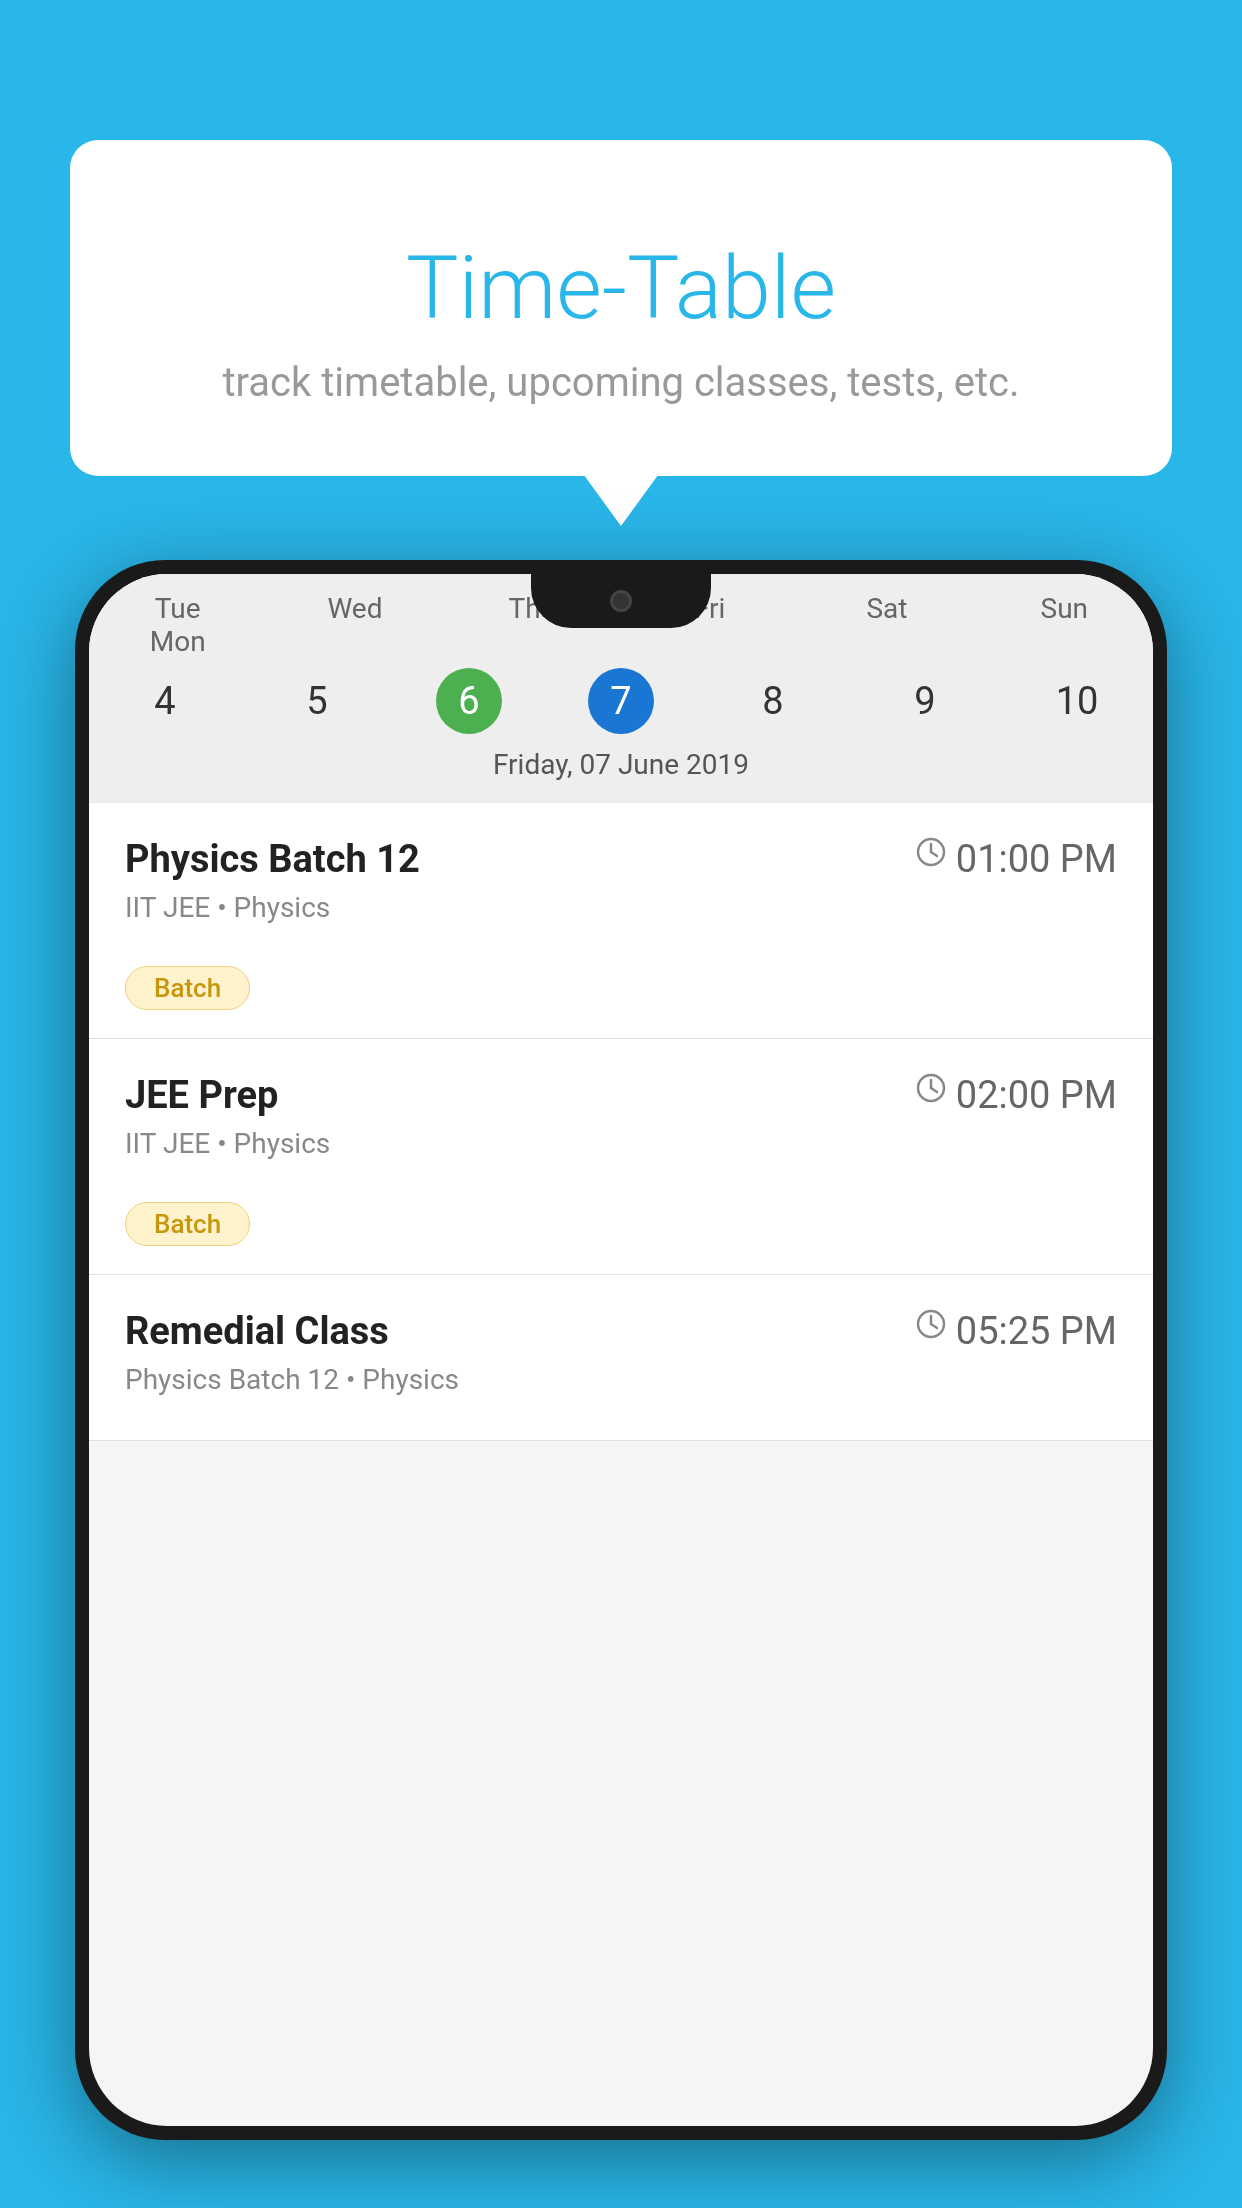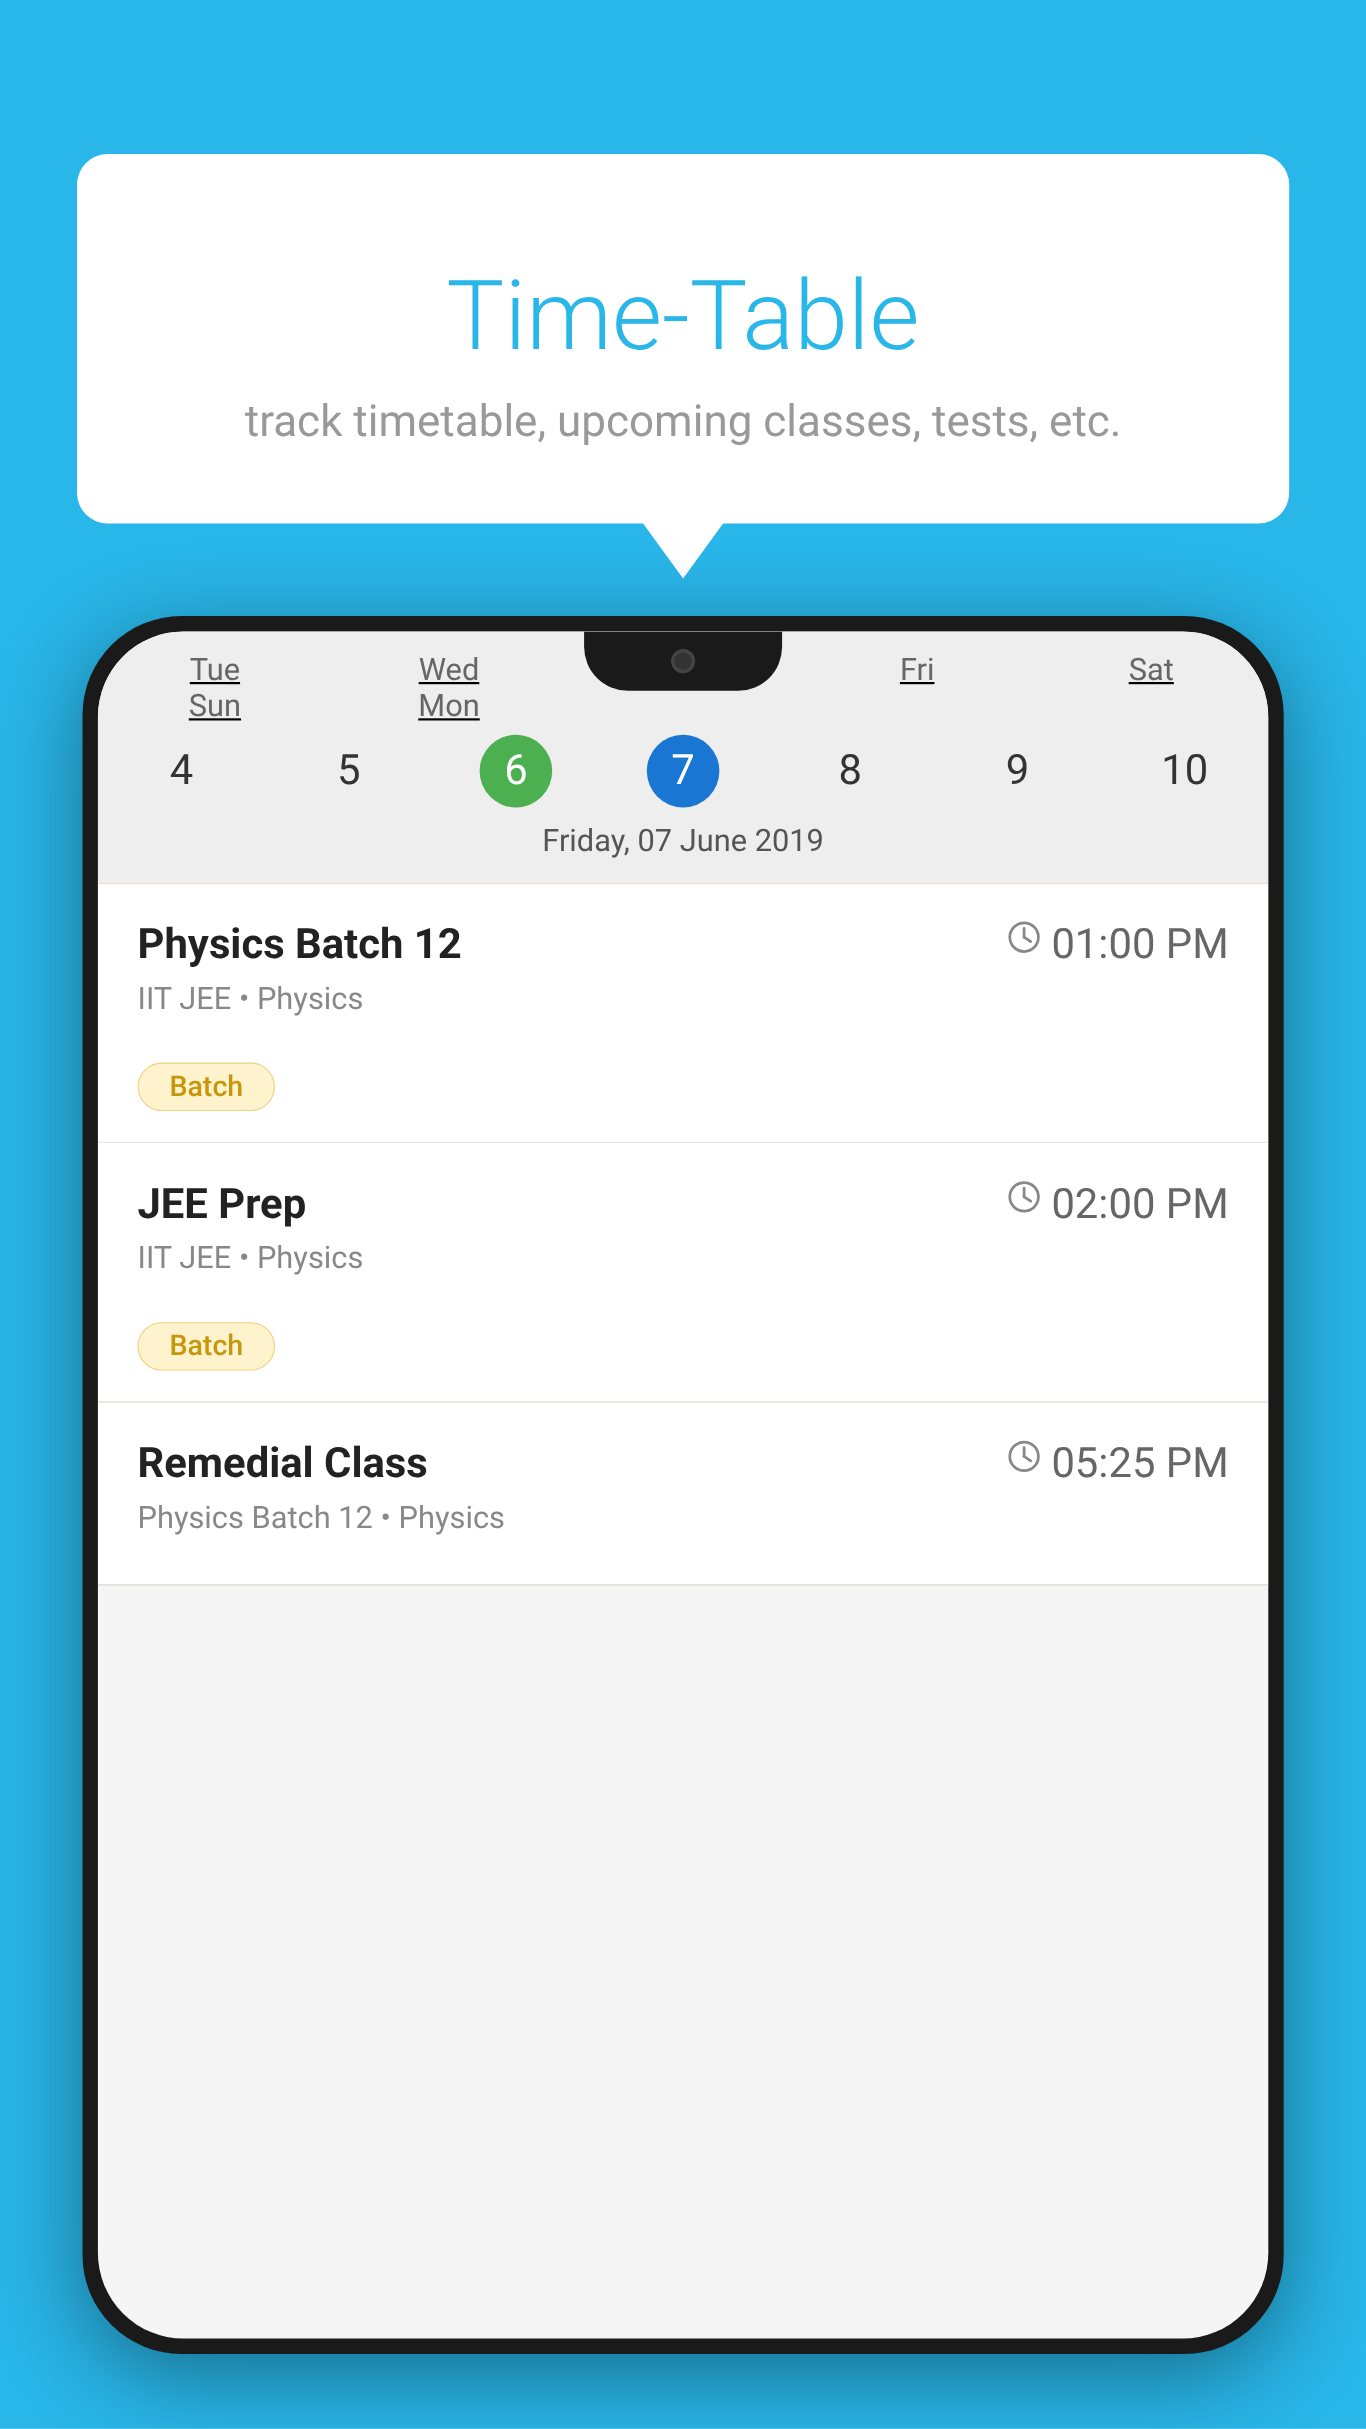--- a/index.html
+++ b/index.html
@@ -178,24 +178,23 @@
     }
 
     
     .calendar-strip {
       background: #eeeeee;
       padding: 18px 0 10px;
     }
 
     .days-header {
       display: grid;
-      grid-template-columns: repeat(5, 1fr);
+      grid-template-columns: repeat(6, 1fr);
       text-align: center;
       margin-bottom: 10px;
-      text-decoration: underline;
     }
 
     .day-label {
       font-size: 28px;
       color: #666;
       font-weight: 400;
     }
 
     .days-numbers {
       display: grid;
@@ -234,21 +233,21 @@
 
     .selected-date-label {
       text-align: center;
       font-size: 28px;
       color: #555;
       padding-bottom: 12px;
     }
 
     
     .schedule-list {
-      background: #a16207;
+      background: #000000;
       flex: 1;
     }
 
     .schedule-item {
       padding: 34px 36px 28px;
       border-bottom: 1px solid #e0e0e0;
       background: white;
     }
 
     .schedule-item-header {

